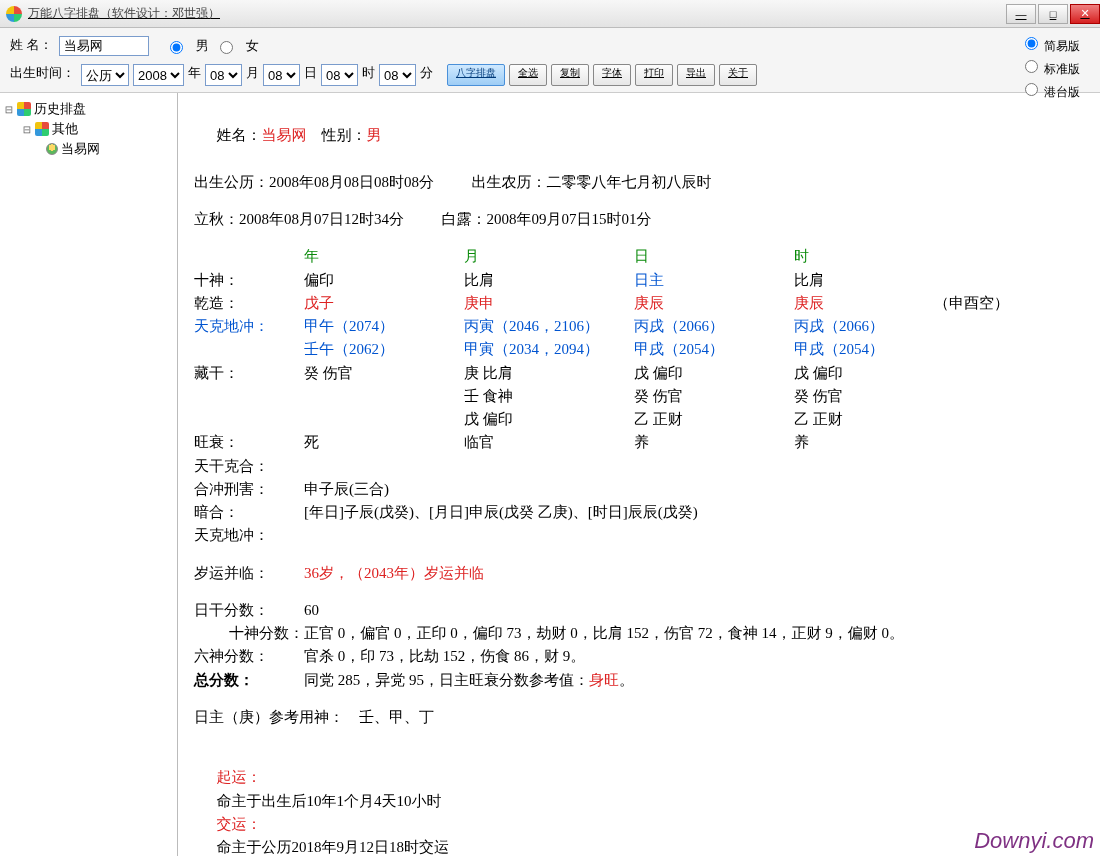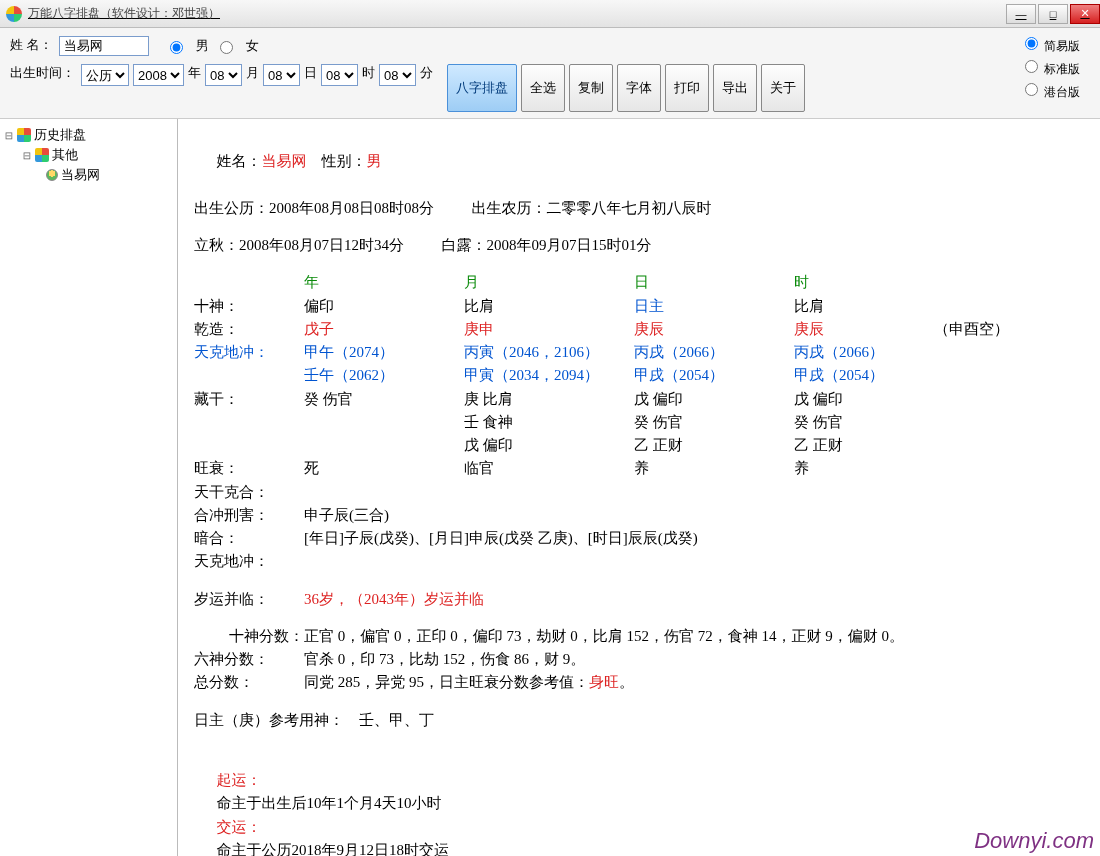--- a/index.html
+++ b/index.html
@@ -55,26 +55,27 @@
     font-size:13px;
   }
   .toolbar select {
     height: 22px;
     border:1px solid #7a9ccc;
     background:#fff;
     font-size:13px;
   }
   .btn {
     display:inline-block;
-    padding: 14px 8px;
+    padding: 1px 8px;
     border:1px solid #888;
     background: linear-gradient(#fdfdfd,#e6e6e6);
-    font-size:13px;
+    font-size:10px;
     cursor:pointer;
     border-radius:2px;
+    text-decoration:underline;
   }
   .btn.primary {
     background: linear-gradient(#cfe9ff,#9ecdf5);
     border-color:#4a90d9;
     color:#003a7a;
   }
   .radiogroup { display:flex; gap:10px; align-items:center; }
   .version-group {
     position:absolute;
     right: 18px;
@@ -295,23 +296,24 @@
       <div>养</div>
       <div></div>
     </div>
     <div class="row">天干克合：</div>
     <div class="row"><span style="display:inline-block;width:110px;">合冲刑害：</span><span>申子辰(三合)</span></div>
     <div class="row"><span style="display:inline-block;width:110px;">暗合：</span><span>[年日]子辰(戊癸)、[月日]申辰(戊癸 乙庚)、[时日]辰辰(戊癸)</span></div>
     <div class="row">天克地冲：</div>
     <div class="section-gap"></div>
     <div class="row"><span style="display:inline-block;width:110px;">岁运并临：</span><span class="red">36岁，（2043年）岁运并临</span></div>
     <div class="section-gap"></div>
+    <div class="row"><span style="display:inline-block;width:110px;">日干分数：</span><span>60</span></div>
     <div class="row"><span style="display:inline-block;width:110px;text-align:right;">十神分数：</span><span>正官 0，偏官 0，正印 0，偏印 73，劫财 0，比肩 152，伤官 72，食神 14，正财 9，偏财 0。</span></div>
     <div class="row"><span style="display:inline-block;width:110px;">六神分数：</span><span>官杀 0，印 73，比劫 152，伤食 86，财 9。</span></div>
-    <div class="row"><span style="display:inline-block;width:110px;">总分数：</span><span>同党 285，异党 95，日主旺衰分数参考值：</span><span class="red">身旺</span><span>。</span></div>
+    <div class="row"><span style="display:inline-block;width:110px;font-weight:bold;">总分数：</span><span>同党 285，异党 95，日主旺衰分数参考值：</span><span class="red">身旺</span><span>。</span></div>
     <div class="section-gap"></div>
     <div class="row">日主（庚）参考用神：    壬、甲、丁</div>
     <div class="section-gap"></div>
     <div class="row">
       <span class="red" style="display:inline-block;width:80px;">起运：</span>
       <span style="display:inline-block;width:330px;">命主于出生后10年1个月4天10小时</span>
       <span class="red" style="display:inline-block;width:80px;">交运：</span>
       <span>命主于公历2018年9月12日18时交运</span>
     </div>
   </div>

